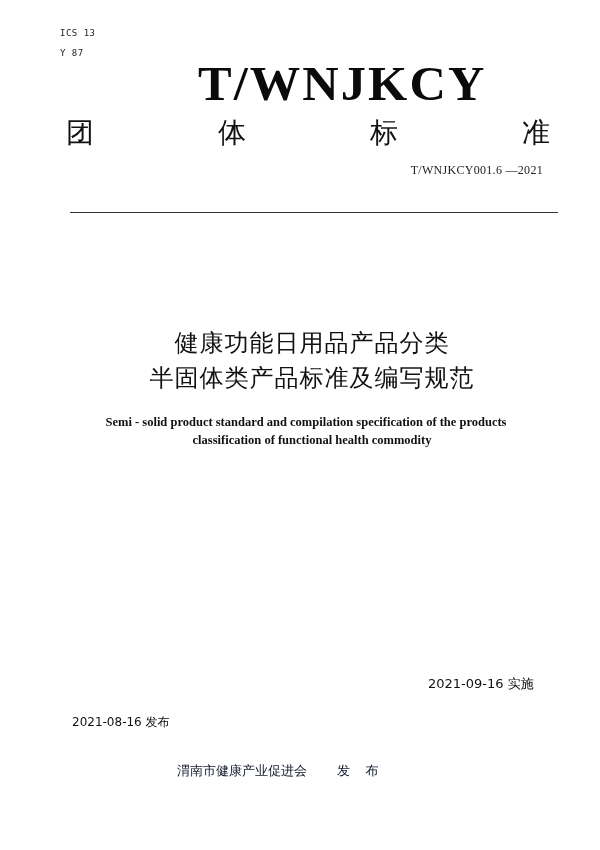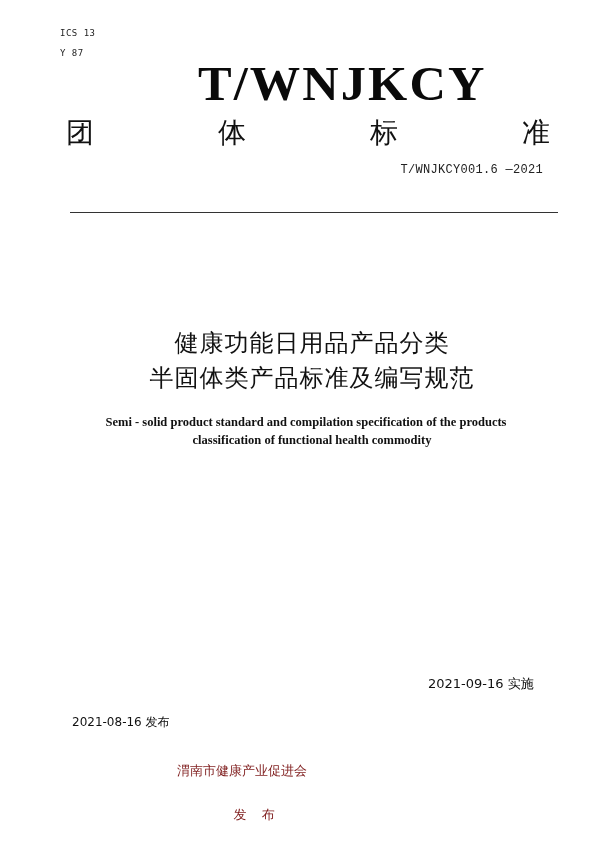--- a/index.html
+++ b/index.html
@@ -54,21 +54,21 @@
       font-family: "DejaVu Sans", sans-serif;
       font-size: 28px;
       color: #111111;
     }
     .group-std-char:first-child { margin-left: 6px; }
     .group-std-char:last-child { margin-right: 10px; }
 
     .std-number {
       right: 57px;
       top: 163px;
-      font-family: Liberation Mono, monospace;
+      font-family: Liberation Serif, serif;
       font-size: 12px;
       color: #222222;
       letter-spacing: 0.3px;
       white-space: nowrap;
     }
 
     .rule {
       left: 70px;
       top: 212px;
       width: 488px;
@@ -113,29 +113,27 @@
       font-family: "DejaVu Sans", sans-serif;
       font-size: 13px;
       color: #111111;
     }
 
     .publisher-row {
       left: 177px;
       top: 762px;
       display: flex;
       align-items: center;
-      font-family: Liberation Serif, serif;
+      font-family: Liberation Sans, sans-serif;
       font-size: 13px;
-      color: #7f1d1d;
-      flex-direction: column;
+      color: #0f172a;
     }
     .publisher-row .publish-label {
       margin-left: 30px;
       letter-spacing: 6px;
-      margin-top: 26px;
     }
   </style>
 </head>
 <body>
 
 <div class="abs ics">ICS 13</div>
 <div class="abs ccs">Y 87</div>
 
 <div class="abs std-logo">T/WNJKCY</div>
 

